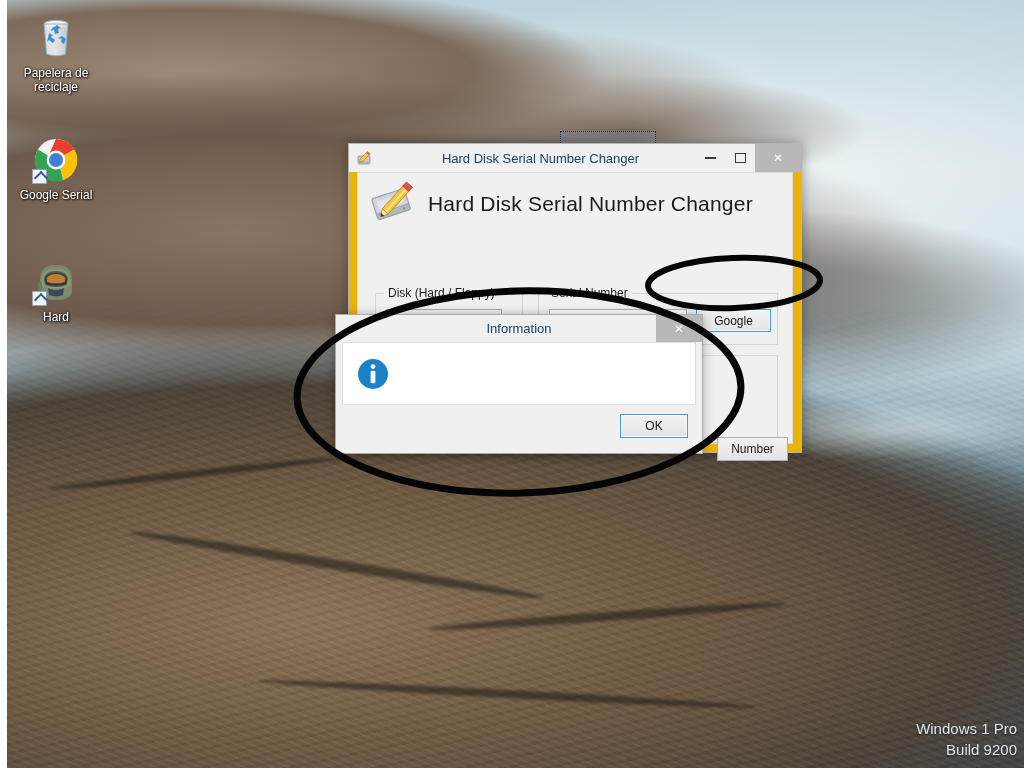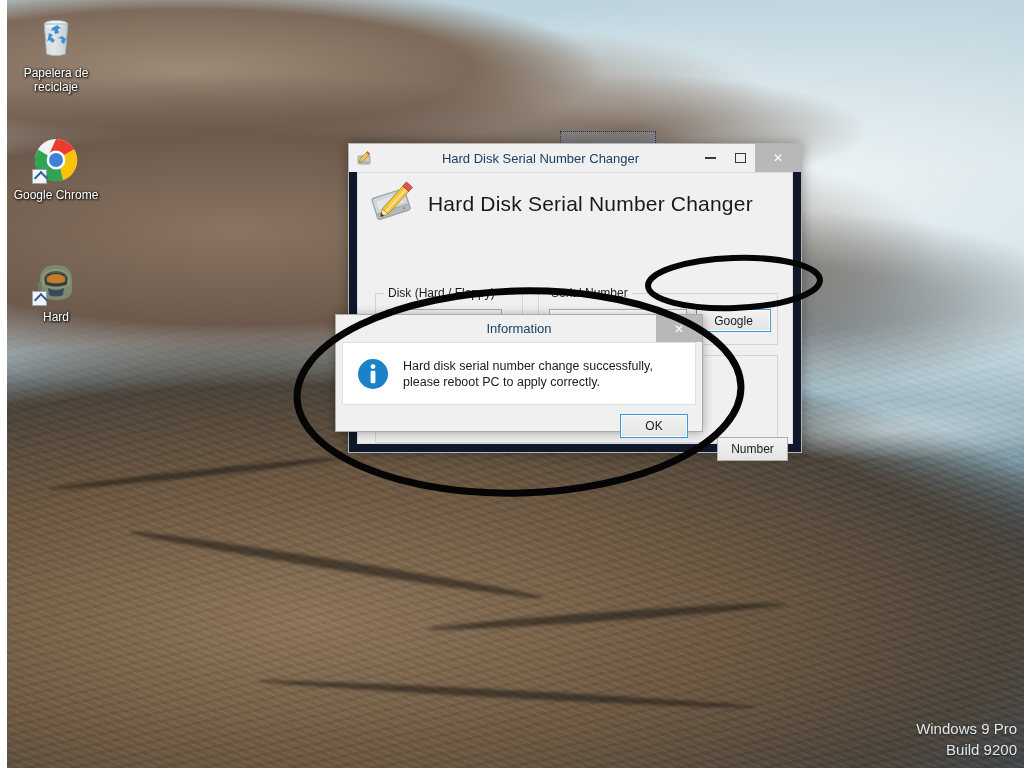--- a/index.html
+++ b/index.html
@@ -155,21 +155,21 @@
     box-sizing: border-box;
   }
 
   
   #app-window {
     position: absolute;
     left: 341px;
     top: 143px;
     width: 454px;
     height: 310px;
-    background: #0f172a;
+    background: #eab308;
     border: 1px solid #b4b4b4;
     box-sizing: border-box;
     box-shadow: 0 0 12px rgba(0,0,0,0.35);
     font-size: 12px;
     color: #1b1b1b;
   }
 
   #app-titlebar {
     position: relative;
     height: 28px;
@@ -324,21 +324,21 @@
   #info-line-2 { top: 56px; }
 
   #btn-close { position: absolute; left: 359px; top: 264px; width: 71px; height: 24px; }
 
   
   #info-dialog {
     position: absolute;
     left: 328px;
     top: 314px;
     width: 368px;
-    height: 118px;
+    height: 140px;
     background: #f0f0f0;
     border: 1px solid #aaaaaa;
     box-sizing: border-box;
     box-shadow: 0 1px 10px rgba(0,0,0,0.32);
     font-size: 12px;
   }
   #dlg-titlebar {
     position: relative;
     height: 27px;
     display: flex;
@@ -436,21 +436,21 @@
         <circle cx="24" cy="24" r="21" fill="#f3f3f3"></circle>
         <path d="M24 3 A21 21 0 0 1 42.2 13.5 L27 22 A8 8 0 0 0 17 18.5 Z" fill="#ea3d2f"></path>
         <path d="M42.2 13.5 A21 21 0 0 1 31 44.3 L27 26.5 A8 8 0 0 0 27 22 Z" fill="#fcc20a"></path>
         <path d="M31 44.3 A21 21 0 0 1 5.9 13.6 L20.5 22.2 A8 8 0 0 0 27 26.5 Z" fill="#31a352"></path>
         <path d="M5.9 13.6 A21 21 0 0 1 24 3 L24 16 A8 8 0 0 0 17 18.5 Z" fill="#ea3d2f" opacity="0.0"></path>
         <circle cx="24" cy="24" r="9.4" fill="#ffffff"></circle>
         <circle cx="24" cy="24" r="7" fill="#3d82d6"></circle>
       </svg>
       <span class="shortcut-arrow"></span>
     </span>
-    <span>Google Chrome</span>
+    <span>Google Serial</span>
   </div>
 
   <div class="desk-icon" style="left:3px; top:258px;">
     <span class="glyph">
       <svg width="48" height="48" viewBox="0 0 48 48">
         <path d="M8 22 q0 -15 16 -15 q16 0 16 15 l0 10 q0 10 -16 10 q-16 0 -16 -10 z" fill="#7e8a6d"></path>
         <path d="M10 24 q0 -13 14 -13 q14 0 14 13 l0 4 q-14 5 -28 0 z" fill="#8d9a79"></path>
         <path d="M12 20 q2 -7 12 -7 q10 0 12 7 l-1 7 q-11 4 -22 0 z" fill="#4e5a4a"></path>
         <path d="M13 21 q2 -6 11 -6 q9 0 11 6 l-1 5 q-10 3.5 -20 0 z" fill="#2a3444"></path>
         <path d="M14.5 20.5 q2 -4.5 9.5 -4.5 q7.5 0 9.5 4.5 l-0.6 3.4 q-8.9 3 -17.8 0 z" fill="#d98a2b" opacity="0.85"></path>
@@ -544,30 +544,29 @@
       <span id="dlg-close">✕</span>
     </div>
     <div id="dlg-content">
       <span id="dlg-icon">
         <svg width="32" height="32" viewBox="0 0 32 32">
           <circle cx="16" cy="16" r="15" fill="#1b82c8"></circle>
           <circle cx="16" cy="8.6" r="2.4" fill="#ffffff"></circle>
           <rect x="13.6" y="12.8" width="4.8" height="12.4" rx="1.1" fill="#ffffff"></rect>
         </svg>
       </span>
-      <span id="dlg-message">Hard disk serial number change successfully, please reboot PC to apply correctly.</span>
     </div>
     <div id="dlg-footer">
       <span class="btn focused" id="btn-ok">OK</span>
     </div>
   </div>
 
   <svg id="annotations" width="1024" height="768" viewBox="0 0 1024 768">
     <ellipse cx="727" cy="283" rx="86" ry="25" fill="none" stroke="#050505" stroke-width="6" transform="rotate(-2 727 283)"></ellipse>
     <ellipse cx="512" cy="392" rx="222" ry="101" fill="none" stroke="#050505" stroke-width="7" transform="rotate(-1.5 512 392)"></ellipse>
   </svg>
 
   <div id="watermark">
-    <div>Windows 9 Pro</div>
+    <div>Windows 1 Pro</div>
     <div>Build 9200</div>
   </div>
 
 </div>
 
 </body></html>

